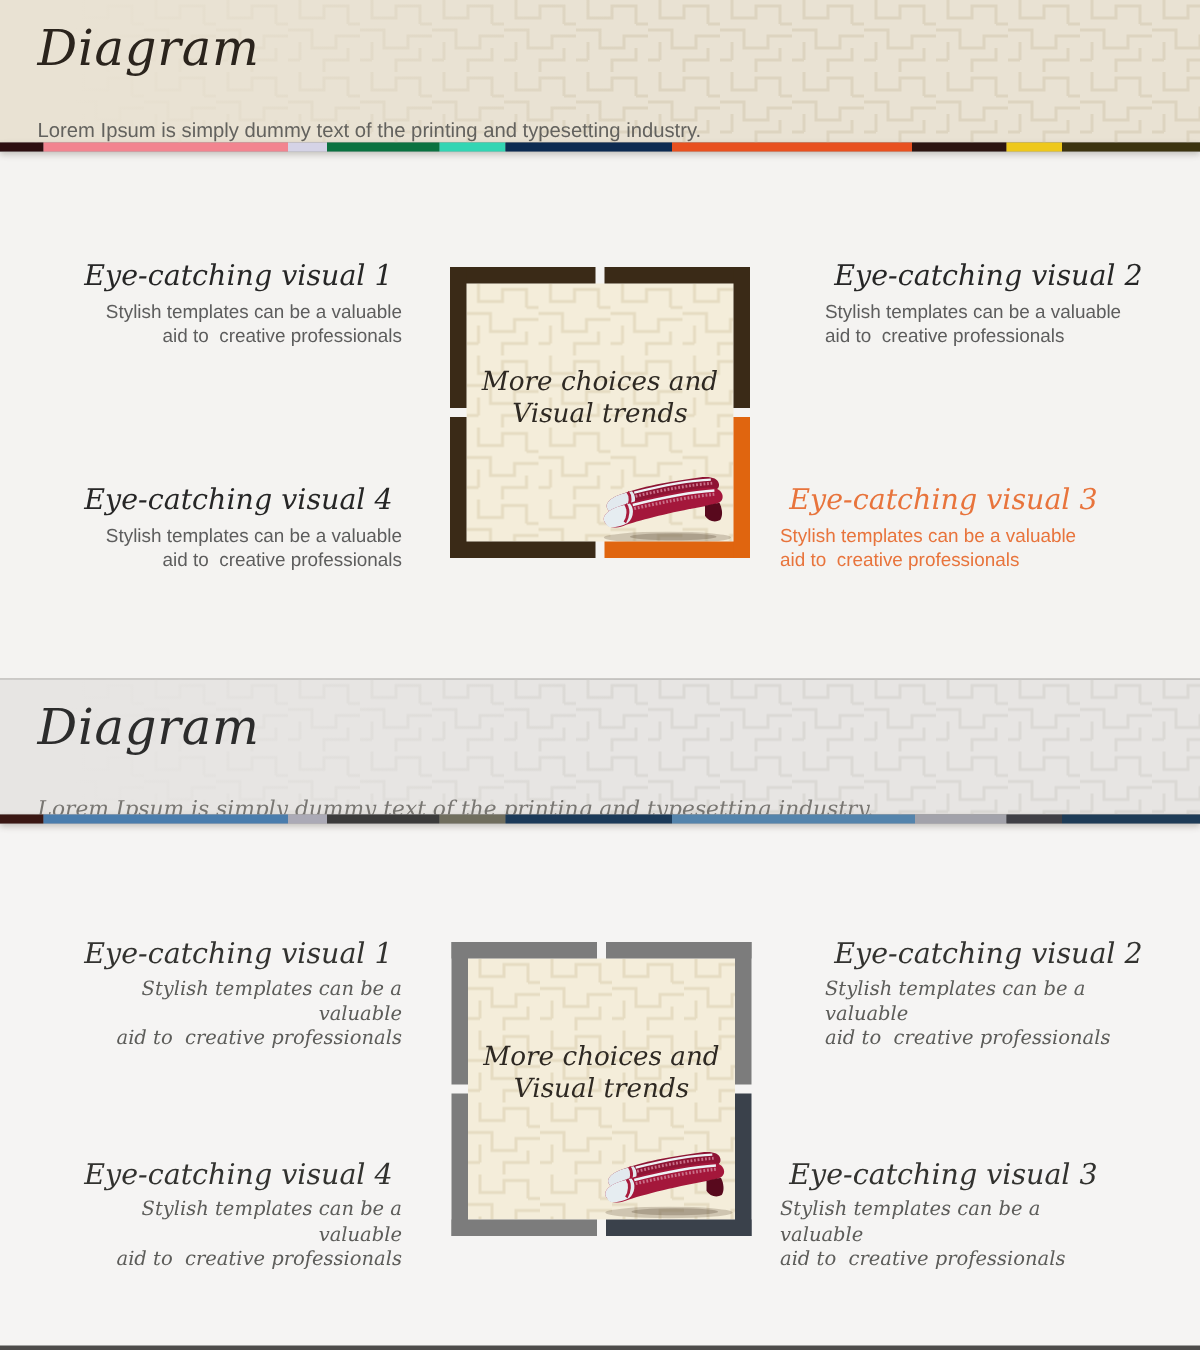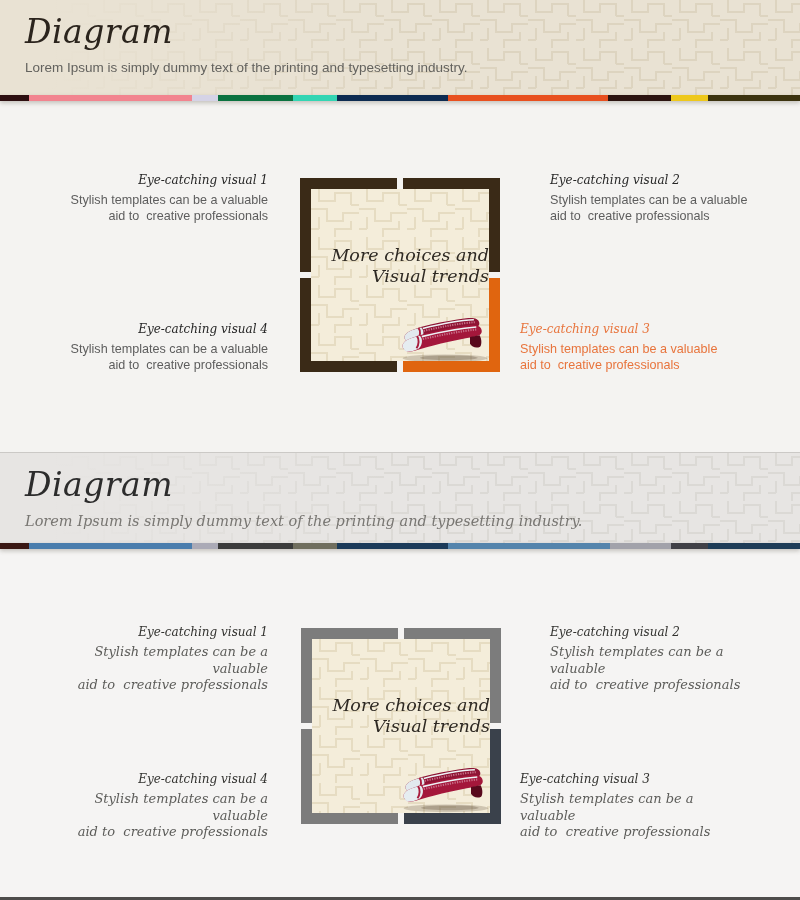--- a/index.html
+++ b/index.html
@@ -14,21 +14,21 @@
   
   .hdr{position:relative;width:100%;overflow:hidden;background:var(--header-bg);}
   .s1 .hdr{height:95px;}
   .s2 .hdr{height:90px;}
   .hdr .pat{position:absolute;inset:0;}
   .hdr .fade{position:absolute;inset:0;
      background:linear-gradient(90deg,var(--header-bg) 6%,rgba(255,255,255,0) 52%);}
   .hdr-text{position:absolute;left:25px;top:12px;}
   .slide-title{font-family:"DejaVu Serif","Liberation Serif",serif;font-style:italic;
      font-size:33px;font-weight:500;color:var(--title);letter-spacing:.5px;}
-  .slide-sub{margin-top:9px;font-size:13.5px;color:var(--subtitle);}
+  .slide-sub{margin-top:28px;font-size:13.5px;color:var(--subtitle);}
   .s2 .slide-sub{font-family:"DejaVu Serif","Liberation Serif",serif;font-style:italic;
      font-size:14.5px;}
 
   
   .stripe{position:relative;display:flex;width:800px;height:6px;
      box-shadow:0 2px 4px rgba(70,60,45,.28);z-index:3;}
   .stripe div{height:6px;}
 
   
   .content{position:relative;width:800px;background:var(--content-bg);}
@@ -39,40 +39,40 @@
   .label{position:absolute;width:218px;}
   .label.tl{right:532px;text-align:right;}
   .label.tr{left:550px;text-align:left;}
   .label.bl{right:532px;text-align:right;}
   .label.br{left:520px;text-align:left;}
   .s1 .label.tl,.s1 .label.tr{top:72px;}
   .s1 .label.bl,.s1 .label.br{top:221px;}
   .s2 .label.tl,.s2 .label.tr{top:76px;}
   .s2 .label.bl,.s2 .label.br{top:223px;}
   .label-title{font-family:"DejaVu Serif","Liberation Serif",serif;font-style:italic;
-     font-size:12px;font-weight:500;color:var(--label-title);margin-bottom:5px;}
+     font-size:19px;font-weight:500;color:var(--label-title);margin-bottom:5px;text-align:center;}
   .label-desc{font-size:12.6px;line-height:16px;color:var(--label-desc);white-space:pre-wrap;}
   .s2 .label-desc{font-family:"DejaVu Serif","Liberation Serif",serif;font-style:italic;
      font-size:13px;line-height:16.5px;}
   .label.accent .label-title,.label.accent .label-desc{color:var(--accent-text);}
 
   
   .square{position:absolute;width:200px;}
   .s1 .square{left:300px;top:77px;height:194px;}
   .s2 .square{left:301px;top:79px;height:196px;}
   .sq-inner{position:absolute;inset:11px;background:var(--square-bg);overflow:hidden;}
   .sq-inner .pat{position:absolute;inset:0;}
   .bracket{position:absolute;width:calc(50% - 3px);height:calc(50% - 3px);
      box-sizing:border-box;border:0 solid var(--bracket);}
   .bracket.tl{left:0;top:0;border-top-width:11px;border-left-width:11px;}
   .bracket.tr{right:0;top:0;border-top-width:11px;border-right-width:11px;}
   .bracket.bl{left:0;bottom:0;border-bottom-width:11px;border-left-width:11px;}
   .bracket.br{right:0;bottom:0;border-bottom-width:11px;border-right-width:11px;
      border-color:var(--bracket-accent);}
-  .center-text{position:absolute;left:0;right:0;top:56px;text-align:right;
+  .center-text{position:absolute;left:0;right:0;top:56px;text-align:center;
      font-family:"DejaVu Serif","Liberation Serif",serif;font-style:italic;
      font-size:17.5px;font-weight:500;line-height:21px;color:#2e2923;}
   .shoes{position:absolute;left:80px;top:126px;width:106px;height:50px;}
 
   
   .bottom-bar{position:absolute;left:0;bottom:0;width:800px;height:3px;}
 </style>
 </head>
 <body>
 

